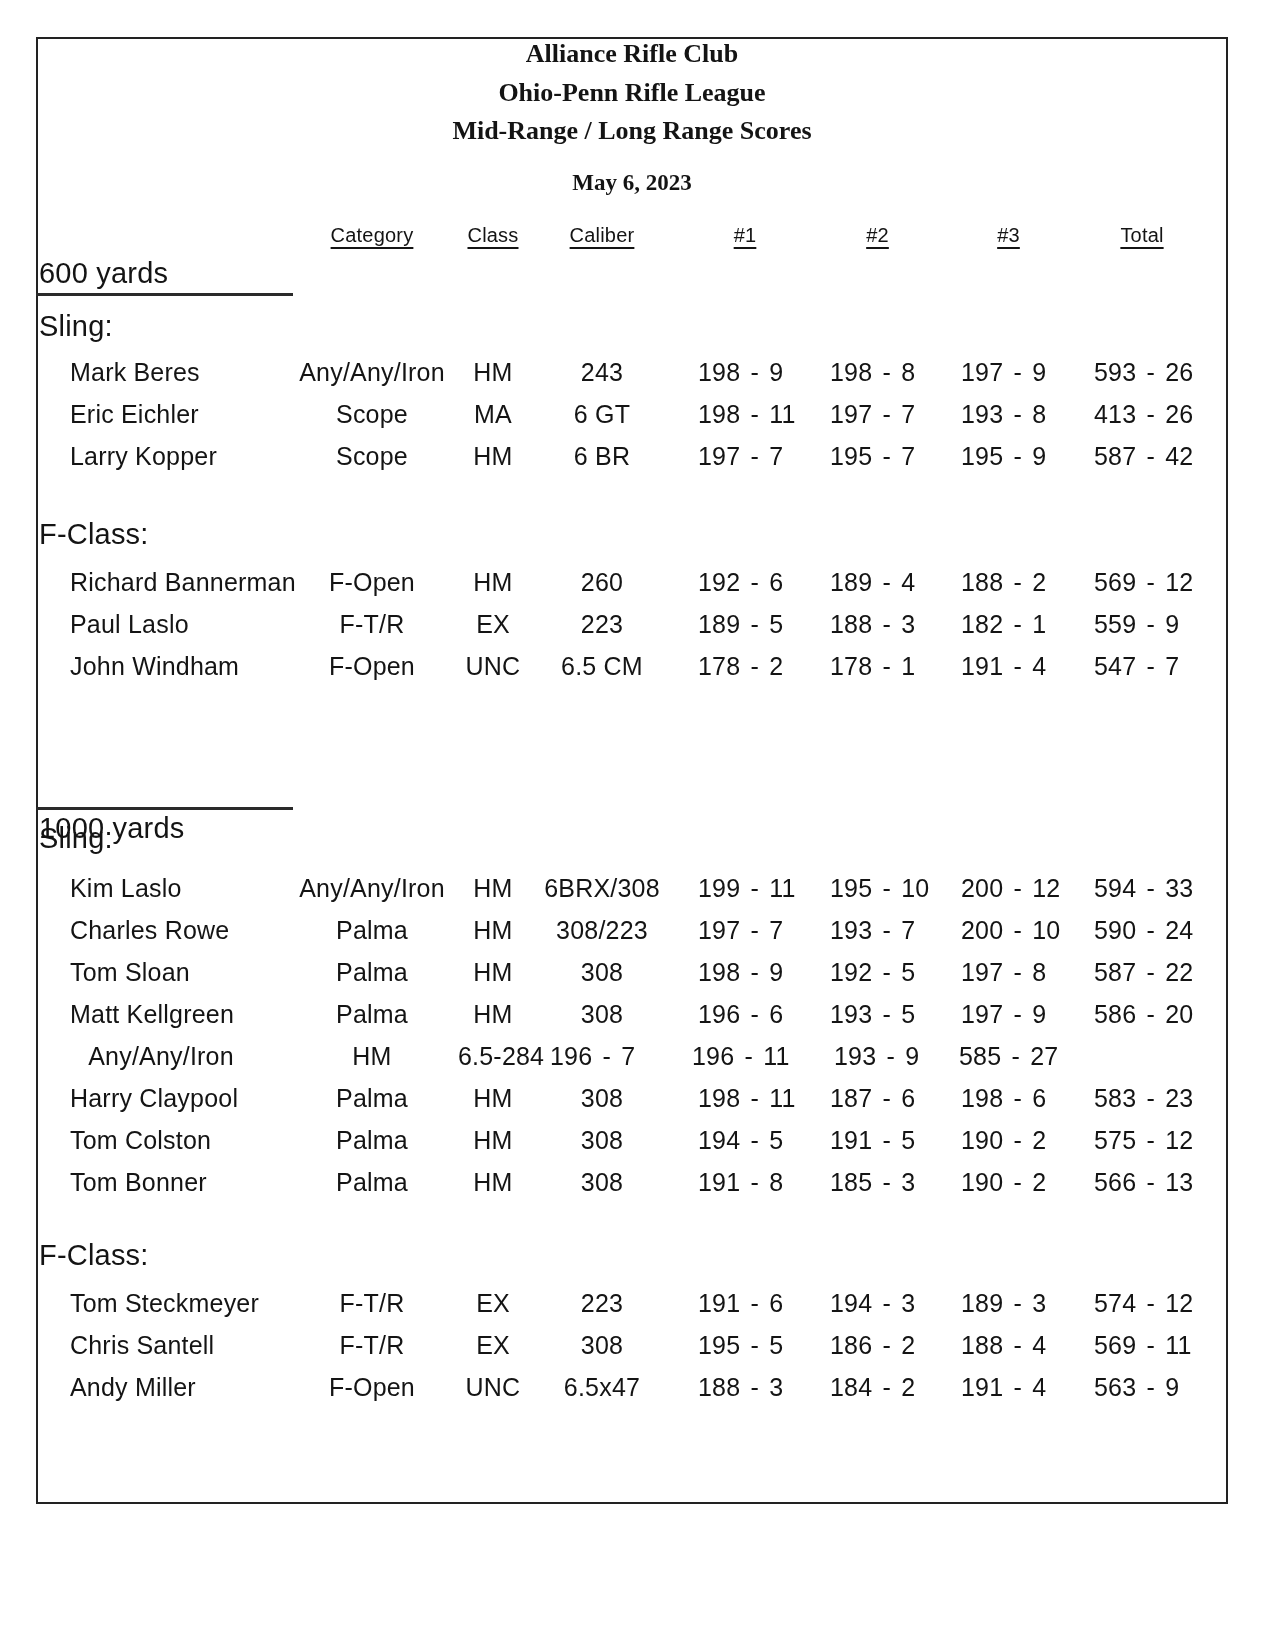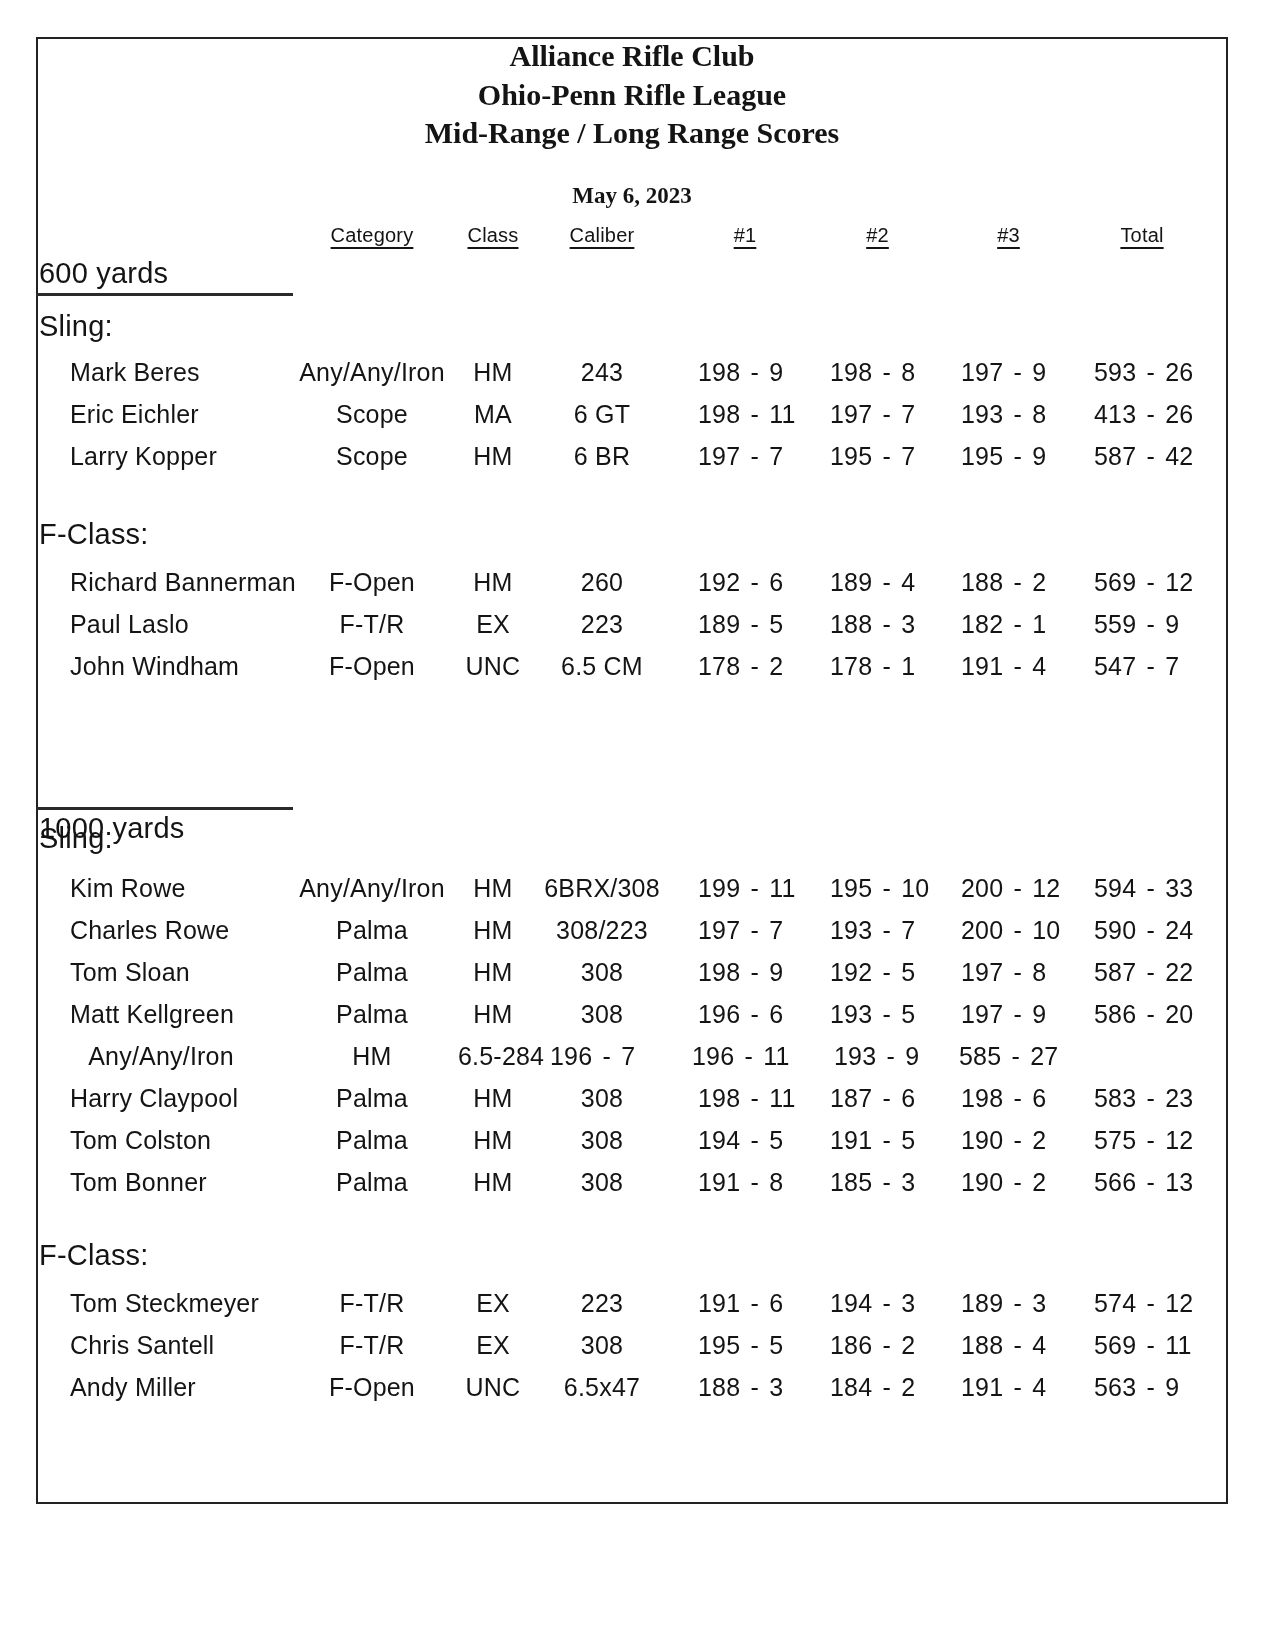--- a/index.html
+++ b/index.html
@@ -8,29 +8,29 @@
     font-family:"Liberation Sans","DejaVu Sans",sans-serif; color:#141414;
     overflow:hidden;
   }
   .sheet {
     position:absolute; left:36px; top:37px; width:1192px; height:1467px;
     border:2px solid #222222; box-sizing:border-box; background:#ffffff;
   }
   .title {
     position:absolute; left:36px; width:1192px; text-align:center;
     font-family:"Liberation Serif","DejaVu Serif",serif; font-weight:bold;
-    font-size:30px; line-height:1; white-space:nowrap;
+    font-size:26px; line-height:1; white-space:nowrap;
   }
   .title.t1 {top:41px;}
   .title.t2 {top:80px;}
   .title.t3 {top:118px;}
   .date {
     position:absolute; left:36px; width:1192px; text-align:center;
     font-family:"Liberation Serif","DejaVu Serif",serif; font-weight:bold;
-    font-size:23px; line-height:1; top:184px;
+    font-size:23px; line-height:1; top:171px;
   }
   .grid8 {
     display:grid;
     grid-template-columns:250px 172px 70px 148px 138px 127px 135px 132px;
   }
   .header-row {
     position:absolute; left:36px; top:225px; width:1172px;
     font-size:20px; line-height:1; letter-spacing:0.2px;
   }
   .header-row .h {
@@ -158,21 +158,21 @@
       </div>
     </div>
 
   <div class="sec-label" style="top:814px">1000 yards</div>
   <div class="rule" style="top:807px"></div>
 
   <div class="sec-label" style="top:824px">Sling:</div>
   <div class="rows" style="top:867px">
 
       <div class="row grid8">
-        <span class="c name">Kim Rowe</span>
+        <span class="c name">Kim Laslo</span>
         <span class="c mid">Any/Any/Iron</span>
         <span class="c mid">HM</span>
         <span class="c mid">6BRX/308</span>
         <span class="c sc s1">199 - 11</span>
         <span class="c sc s2">195 - 10</span>
         <span class="c sc s3">200 - 12</span>
         <span class="c sc tot">594 - 33</span>
       </div>
 
       <div class="row grid8">

